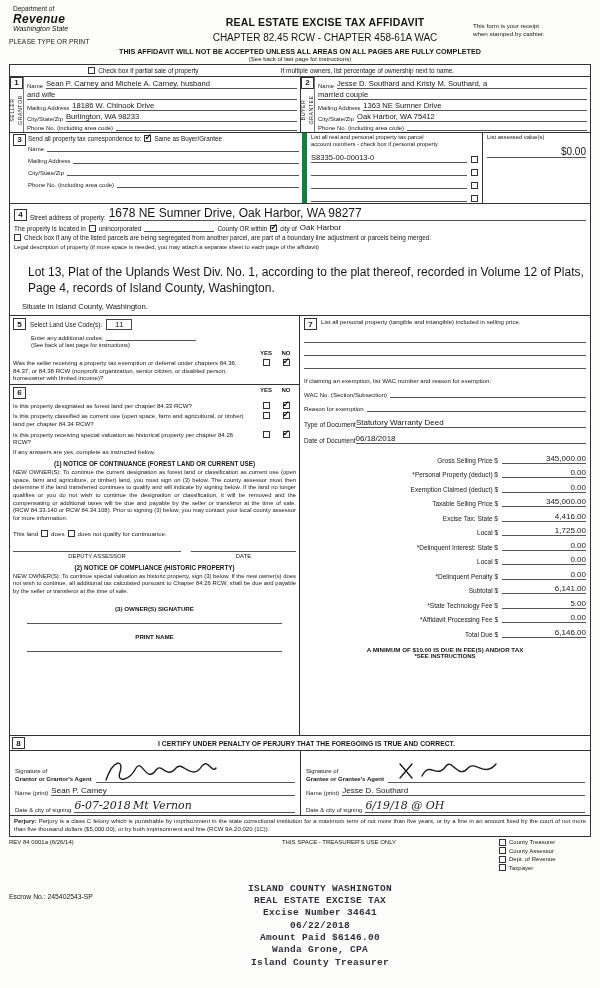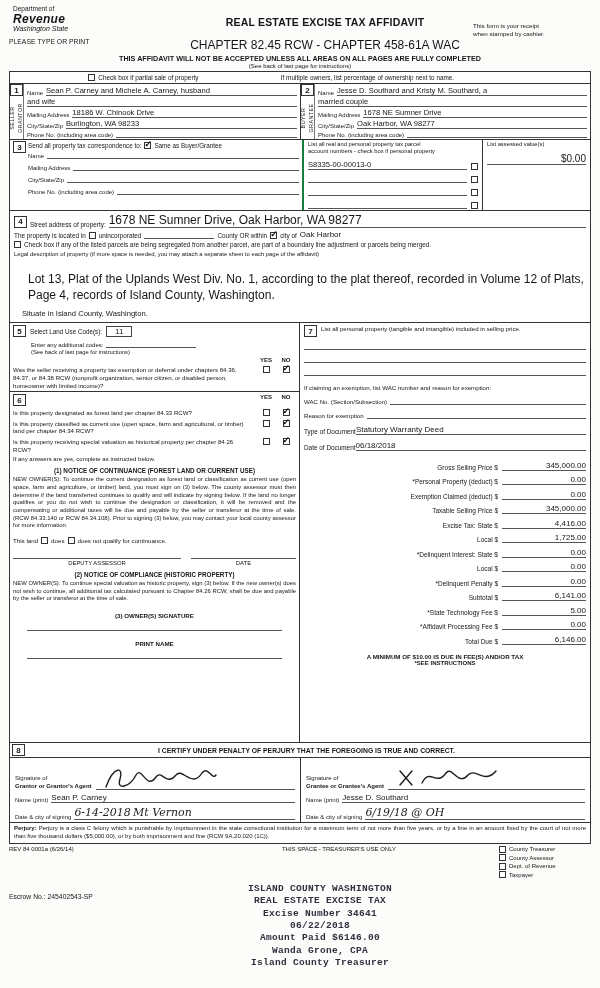--- a/index.html
+++ b/index.html
@@ -8,21 +8,21 @@
   
   .hdr{display:flex;align-items:flex-start}
   .hdr-left{width:168px}
   .logo-row{display:flex;align-items:flex-end;gap:4px}
   .dept{font-size:6.5px;line-height:1.05}
   .dept .rev{font-size:12px;font-weight:bold;font-style:italic;letter-spacing:.3px}
   .dept .ws{font-style:italic;font-size:7px}
   .type-print{font-size:6.8px;margin-top:5px}
   .hdr-center{flex:1;text-align:center;padding-top:10px}
   .title{font-size:10.5px;font-weight:bold;letter-spacing:.2px}
-  .chapter{font-size:12px;margin-top:10px}
+  .chapter{font-size:10px;margin-top:4px}
   .hdr-right{width:118px;font-size:6.2px;padding-top:16px;line-height:1.35}
   .warn{text-align:center;font-weight:bold;font-size:7.2px;margin-top:2px}
   .warn-sub{text-align:center;font-size:6px;margin-bottom:2px}
   
   .form{border:1px solid #333;background:#fff}
   .cb{width:7px;height:7px;border:1px solid #333;display:inline-block;position:relative;background:#fff;flex:none;vertical-align:middle}
   .cb.on::after{content:"✓";position:absolute;left:-1px;top:-4px;font-size:9px;font-weight:bold;color:#111}
   .toprow{display:flex;font-size:6.4px;border-bottom:1px solid #333}
   .toprow>div{padding:2px 4px;display:flex;align-items:center;gap:3px}
   .tr-left{width:46%;justify-content:center}
@@ -39,21 +39,21 @@
   .fields{flex:1;padding:1px 3px;display:flex;flex-direction:column}
   .frow{display:flex;align-items:flex-end;margin-top:1px}
   .lbl{font-size:6px;color:#222;flex:none;margin-right:3px}
   .fval{font-size:7.6px;border-bottom:1px solid #555;flex:1;min-height:9px}
   .blank{flex:1;border-bottom:1px solid #555;min-height:8px}
   
   .sec3{display:flex;border-bottom:1px solid #333}
   .s3-left{flex:1;padding:1px 3px;display:flex}
   .s3-fields{flex:1;padding-left:2px}
   .s3-head{font-size:6.3px;display:flex;align-items:center;gap:3px;margin:1px 0 2px 0}
-  .s3-mid{width:180px;border-left:2px solid #15803d;padding:1px 4px;flex:none}
+  .s3-mid{width:180px;border-left:5px solid #15803d;padding:1px 4px;flex:none}
   .s3-midhead{font-size:5.8px;line-height:1.2;margin-bottom:2px}
   .prow{display:flex;align-items:flex-end;gap:4px;height:13px}
   .prow .pl{flex:1;border-bottom:1px solid #555;font-size:7.6px}
   .s3-right{width:108px;border-left:1px solid #333;padding:1px 4px;flex:none}
   .s3-righthead{font-size:5.8px;margin-bottom:4px}
   .assessed{font-size:10px;text-align:right;border-bottom:1px solid #555;margin-top:6px}
   
   .sec4{border-bottom:1px solid #333;padding:2px 4px;font-size:6.4px}
   .s4row{display:flex;align-items:flex-end;gap:3px;margin-top:2px}
   .s4val{font-size:12px;border-bottom:1px solid #555;flex:1}
@@ -115,21 +115,21 @@
   .hand{font-family:"DejaVu Serif",serif;font-style:italic;font-size:11px;color:#222}
   .namerow{display:flex;align-items:flex-end;margin-top:3px}
   .nameval{font-size:8px;border-bottom:1px solid #555;flex:1}
   
   .perjury{padding:2px 4px;font-size:6px;line-height:1.3;text-align:justify}
   .footer-row{display:flex;margin-top:2px;font-size:6px;align-items:flex-start}
   .rev{width:170px}
   .treas{flex:1;text-align:center}
   .routing{width:92px}
   .rrow{display:flex;gap:3px;align-items:center;margin-bottom:1.5px}
-  .bottom{display:flex;margin-top:3px}
+  .bottom{display:flex;margin-top:10px}
   .escrow{width:160px;font-size:6.8px;padding-top:10px}
   .stamp{flex:1;text-align:center;font-family:"Liberation Mono",monospace;font-weight:bold;font-size:9.5px;line-height:1.3;color:#30303f;letter-spacing:.3px}
   .bspacer{width:120px}
 </style>
 </head>
 <body>
 
 <div class="page">
 
   <div class="hdr">
@@ -215,25 +215,25 @@
         <div class="fields">
           <div class="frow">
             <span class="lbl">Name</span>
             <span class="fval">Jesse D. Southard and Kristy M. Southard, a</span>
           </div>
           <div class="frow">
             <span class="fval">married couple</span>
           </div>
           <div class="frow">
             <span class="lbl">Mailing Address</span>
-            <span class="fval">1678 NE Sumner Drive</span>
+            <span class="fval">1363 NE Sumner Drive</span>
           </div>
           <div class="frow">
             <span class="lbl">City/State/Zip</span>
-            <span class="fval">Oak Harbor, WA 98277</span>
+            <span class="fval">Oak Harbor, WA 75412</span>
           </div>
           <div class="frow">
             <span class="lbl">Phone No. (including area code)</span>
             <span class="blank"></span>
           </div>
         </div>
       </div>
     </div>
 
     <div class="sec3">
@@ -518,21 +518,21 @@
               </svg>
             </span>
           </div>
           <div class="namerow">
             <span class="lbl">Name (print)</span>
             <span class="nameval">Sean P. Carney</span>
           </div>
           <div class="namerow">
             <span class="lbl">Date &amp; city of signing</span>
             <span class="nameval">
-              <span class="hand">6-14-2018</span>
+              <span class="hand">6-07-2018</span>
               <span class="hand" style="">Mt Vernon</span>
             </span>
           </div>
         </div>
         <div class="s8-col">
           <div class="sigrow">
             <span class="siglbl">
               <span>Signature of</span><br>
               <b>Grantee or Grantee's Agent</b>
             </span>

